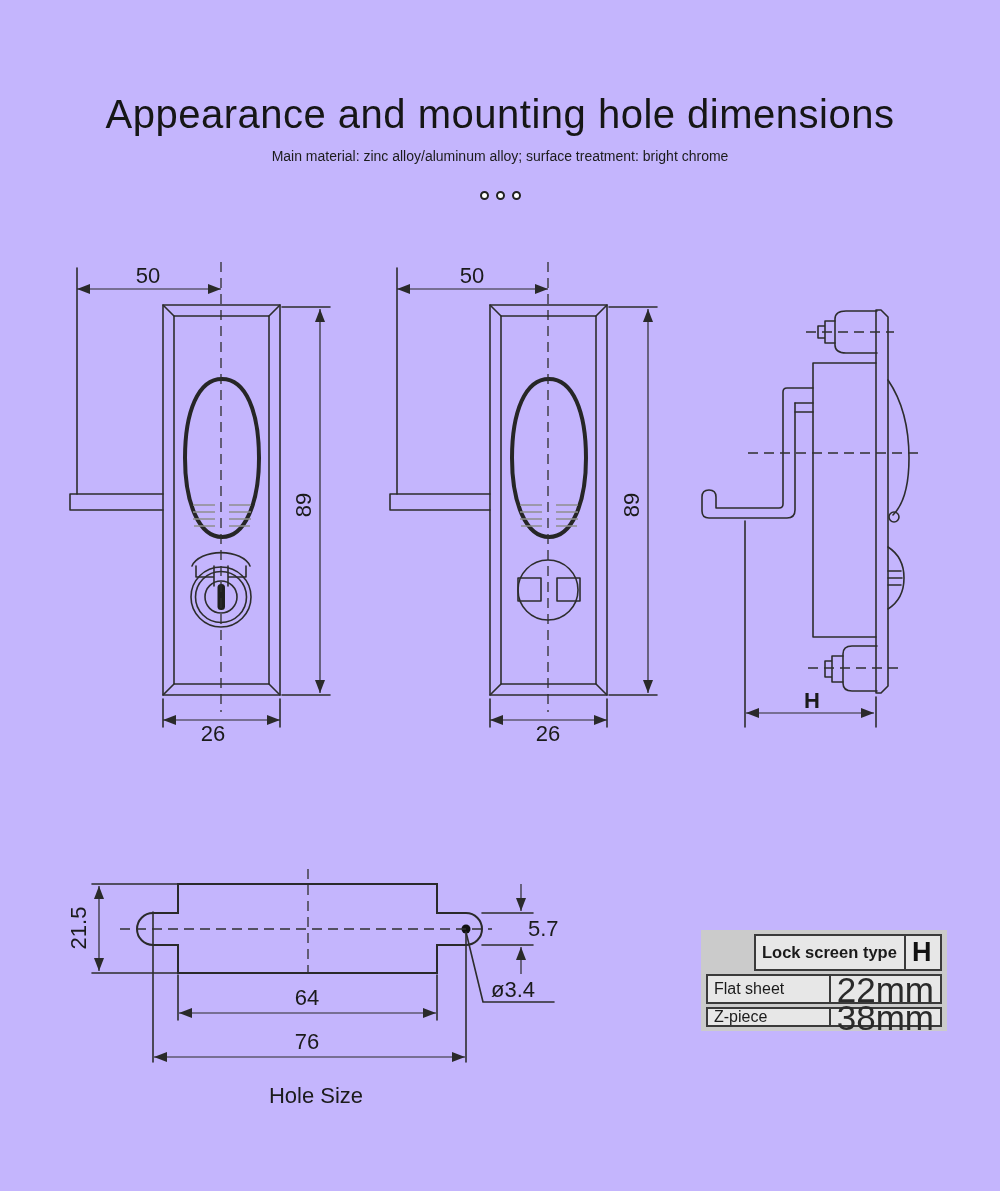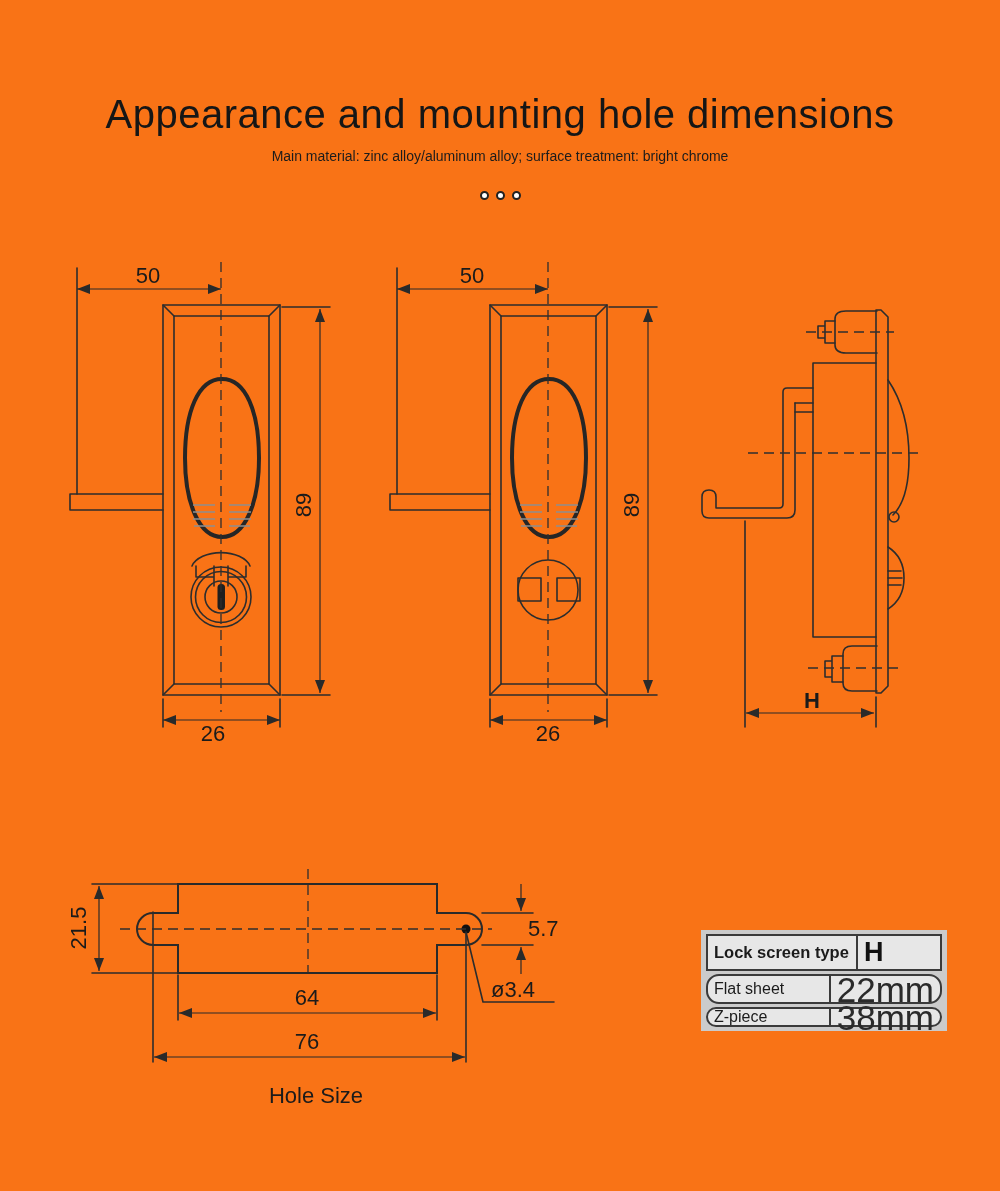--- a/index.html
+++ b/index.html
@@ -1,42 +1,42 @@
 <!DOCTYPE html>
 <html><head>
 <meta charset="utf-8">
 <style>
   html,body{margin:0;padding:0;background:#ffffff;}
-  .page{position:relative;width:1000px;height:1191px;background:#f97316;overflow:hidden;
+  .page{position:relative;width:1000px;height:1191px;background:#c4b5fd;overflow:hidden;
         font-family:"Liberation Sans",sans-serif;color:#1a1a1a;}
   .title{position:absolute;top:92px;left:0;width:1000px;text-align:center;
          font-size:40px;font-weight:400;letter-spacing:0.5px;color:#161616;}
   .subtitle{position:absolute;top:148px;left:0;width:1000px;text-align:center;
             font-size:14px;font-weight:400;color:#1c1c1c;}
   .dots{position:absolute;top:191px;left:0;width:1000px;display:flex;
         justify-content:center;gap:7px;}
   .dot{width:9px;height:9px;border:2px solid #222;border-radius:50%;background:#fff;box-sizing:border-box;}
   svg{position:absolute;left:0;top:0;}
   svg text{font-family:"Liberation Sans",sans-serif;fill:#1b1b1b;font-size:22px;}
   .ln{fill:none;stroke:#2d2d2d;stroke-width:1.6;stroke-linejoin:round;stroke-linecap:round;}
   .thick{fill:none;stroke:#262626;stroke-width:4;}
   .cl{fill:none;stroke:#2f2f2f;stroke-width:1.3;stroke-dasharray:10 6;}
   .dim{fill:none;stroke:#2a2a2a;stroke-width:1.2;}
   .grip{fill:none;stroke:#8f8f8f;stroke-width:1.4;}
   .holepath{fill:none;stroke:#2a2a2a;stroke-width:2;}
   .spec-table{position:absolute;left:701px;top:930px;width:246px;box-sizing:border-box;
               background:#cbcbcb;padding:4px 5px;}
   .t-row{display:flex;background:#e7e7e7;border:2px solid #3a3a3a;box-sizing:border-box;}
-  .t-row + .t-row{margin-top:3px;border-radius:13px;}
+  .t-row + .t-row{margin-top:3px;}
   .t-cell{display:flex;align-items:center;box-sizing:border-box;padding:2px 6px;}
   .t-label{width:148px;font-size:16px;color:#1b1b1b;}
   .t-value{flex:1;border-left:2px solid #3a3a3a;font-size:35px;color:#2a2a2a;line-height:1;}
   .t-head .t-label{font-weight:bold;font-size:16.5px;}
   .t-head .t-value{font-weight:bold;font-size:27px;color:#111;}
-  .r1{height:37px;} .r2{height:30px;} .r3{height:20px;}
+  .r1{height:37px;margin-left:48px;} .r2{height:30px;} .r3{height:20px;}
 </style>
 </head>
 <body>
 
 <div class="page">
 
   <div class="title">Appearance and mounting hole dimensions</div>
   <div class="subtitle">Main material: zinc alloy/aluminum alloy; surface treatment: bright chrome</div>
 
   <div class="dots">

